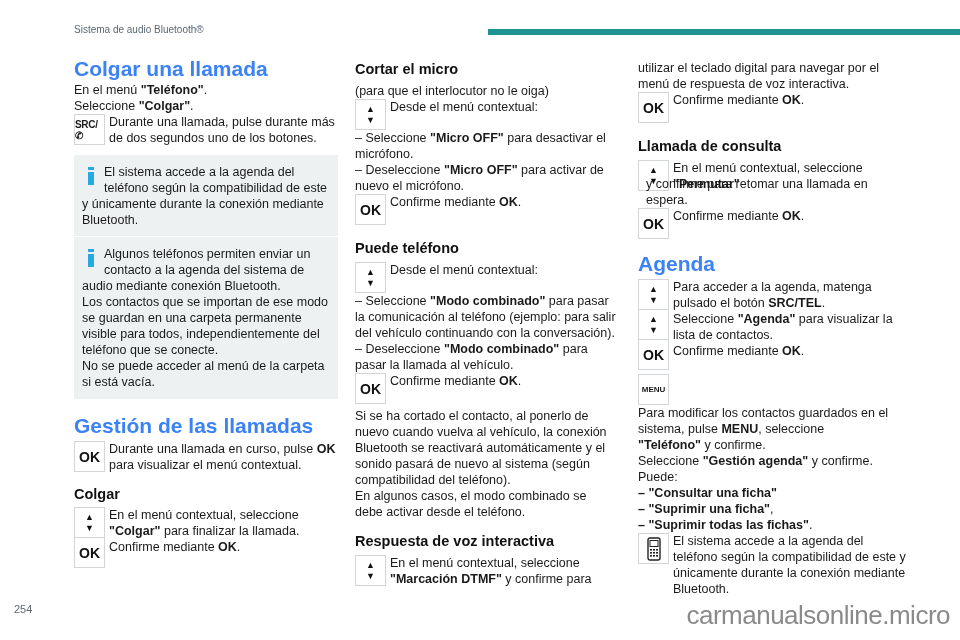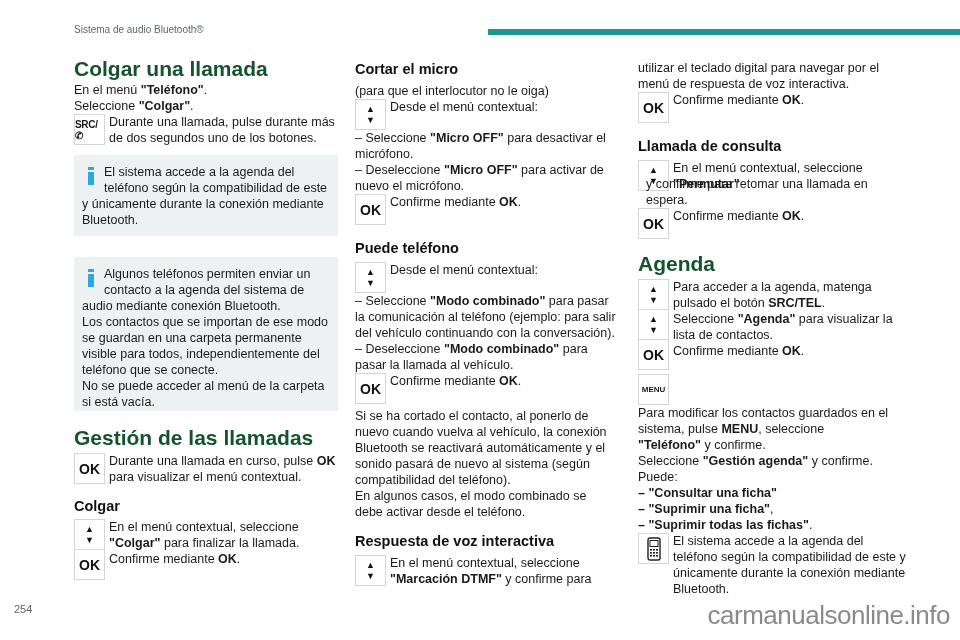--- a/index.html
+++ b/index.html
@@ -15,21 +15,21 @@
   .header-rule {
     position:absolute; left:488px; top:29px; width:472px; height:6px;
     background:#1e9593;
   }
   .col { position:absolute; top:54px; }
   .col1 { left:74px; width:264px; }
   .col2 { left:355px; width:262px; }
   .col3 { left:638px; width:272px; }
   p { margin:0; font-size:12.5px; line-height:16px; }
   b { font-weight:bold; }
-  h1 { margin:0; font-size:21px; line-height:26px; font-weight:bold; color:#14532d; }
+  h1 { margin:0; font-size:21px; line-height:26px; font-weight:bold; color:#3b82f6; }
   h2 { margin:0; font-size:14.5px; line-height:19px; font-weight:bold; color:#111; }
   .iconrow { display:flex; align-items:flex-start; }
   .iconcol { display:flex; flex-direction:column; flex:0 0 auto; margin-right:4px; }
   .keybox {
     width:31px; height:31px; border:1px solid #d2d6d8; box-sizing:border-box;
     display:flex; align-items:center; justify-content:center;
     font-weight:bold; background:#fff;
   }
   .keybox.ok { font-size:14px; color:#111; }
   .keybox.arrows { flex-direction:column; font-size:9px; line-height:11px; color:#111; }
@@ -69,21 +69,21 @@
         <div class="keybox src">SRC/✆</div>
       </div>
     <p>Durante una llamada, pulse durante más de dos segundos uno de los botones.</p>
   </div>
 
   <div class="infobox" style="margin-top:9px;">
     <span class="info-icon"></span>
     <p>El sistema accede a la agenda del teléfono según la compatibilidad de este y únicamente durante la conexión mediante Bluetooth.</p>
   </div>
 
-  <div class="infobox" style="margin-top:21px; padding-bottom:1px;">
+  <div class="infobox" style="margin-top:1px; padding-bottom:9px;">
     <span class="info-icon"></span>
     <p>Algunos teléfonos permiten enviar un contacto a la agenda del sistema de audio mediante conexión Bluetooth.</p>
     <p>Los contactos que se importan de ese modo se guardan en una carpeta permanente visible para todos, independientemente del teléfono que se conecte.</p>
     <p>No se puede acceder al menú de la carpeta si está vacía.</p>
   </div>
 
   <h1 style="margin-top:14px;">Gestión de las llamadas</h1>
   <div class="iconrow" style="margin-top:2px;">
     <div class="iconcol">
         <div class="keybox ok">OK</div>
@@ -237,13 +237,13 @@
               <rect x="9" y="18" width="2" height="1.6"></rect>
           </g>
         </svg>
       </div>
     </div>
     <p>El sistema accede a la agenda del teléfono según la compatibilidad de este y únicamente durante la conexión mediante Bluetooth.</p>
   </div>
 </div>
 
 <div class="footer-page">254</div>
-<div class="watermark">carmanualsonline.info</div>
+<div class="watermark">carmanualsonline.micro</div>
 
 </body></html>

